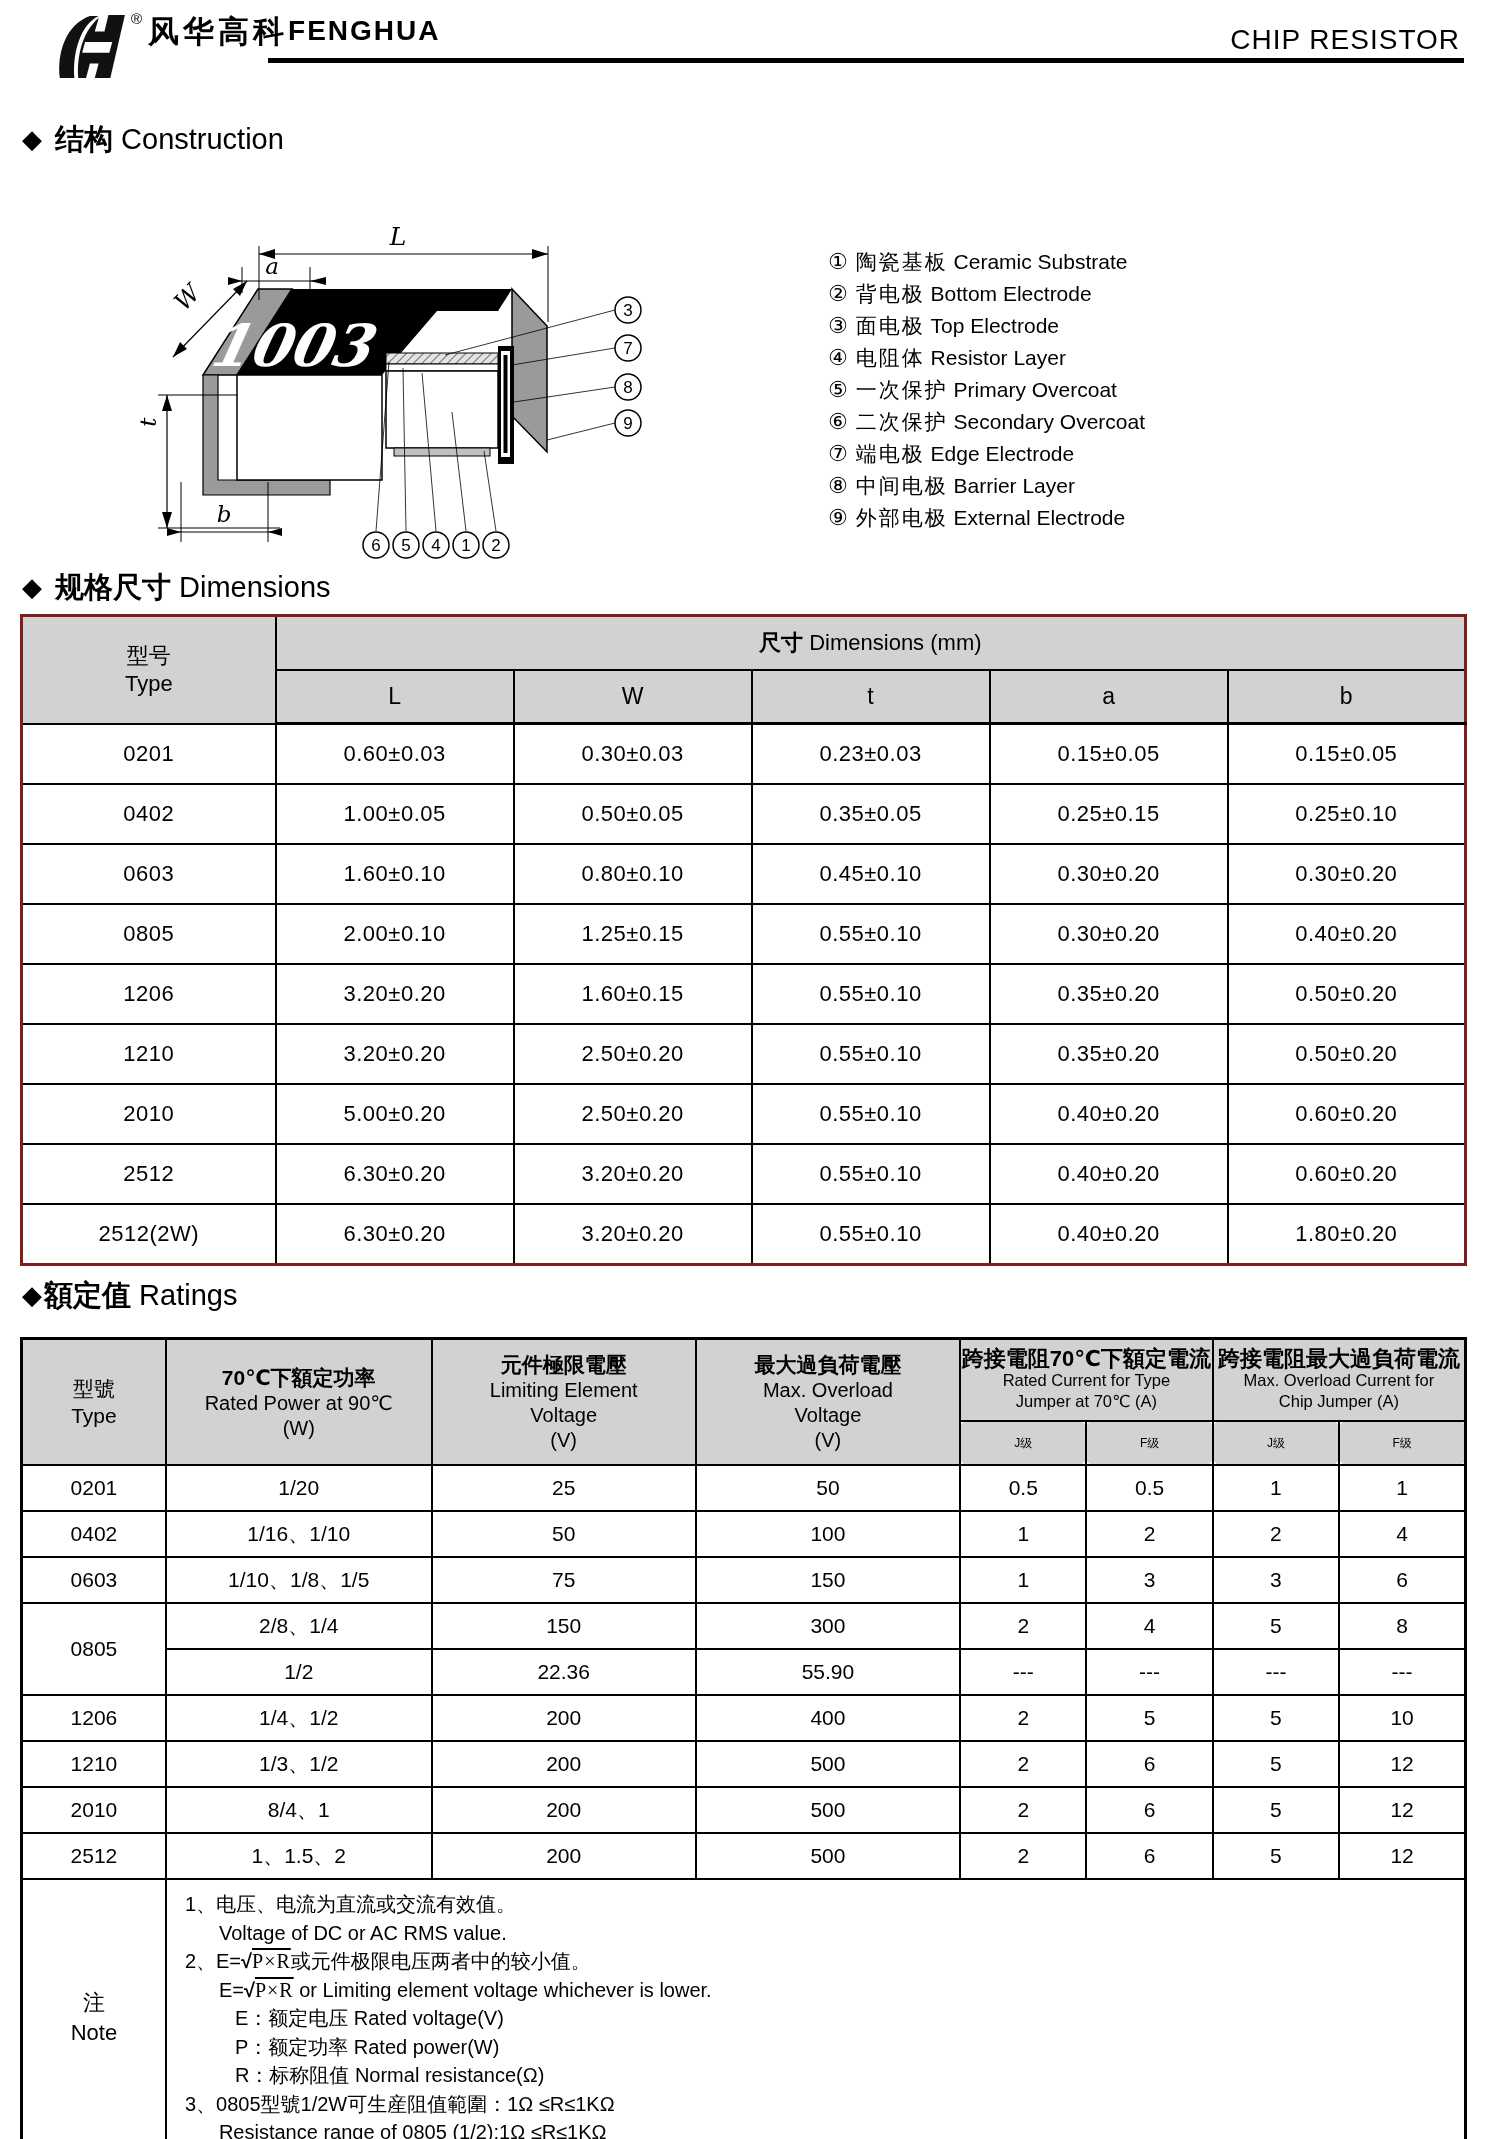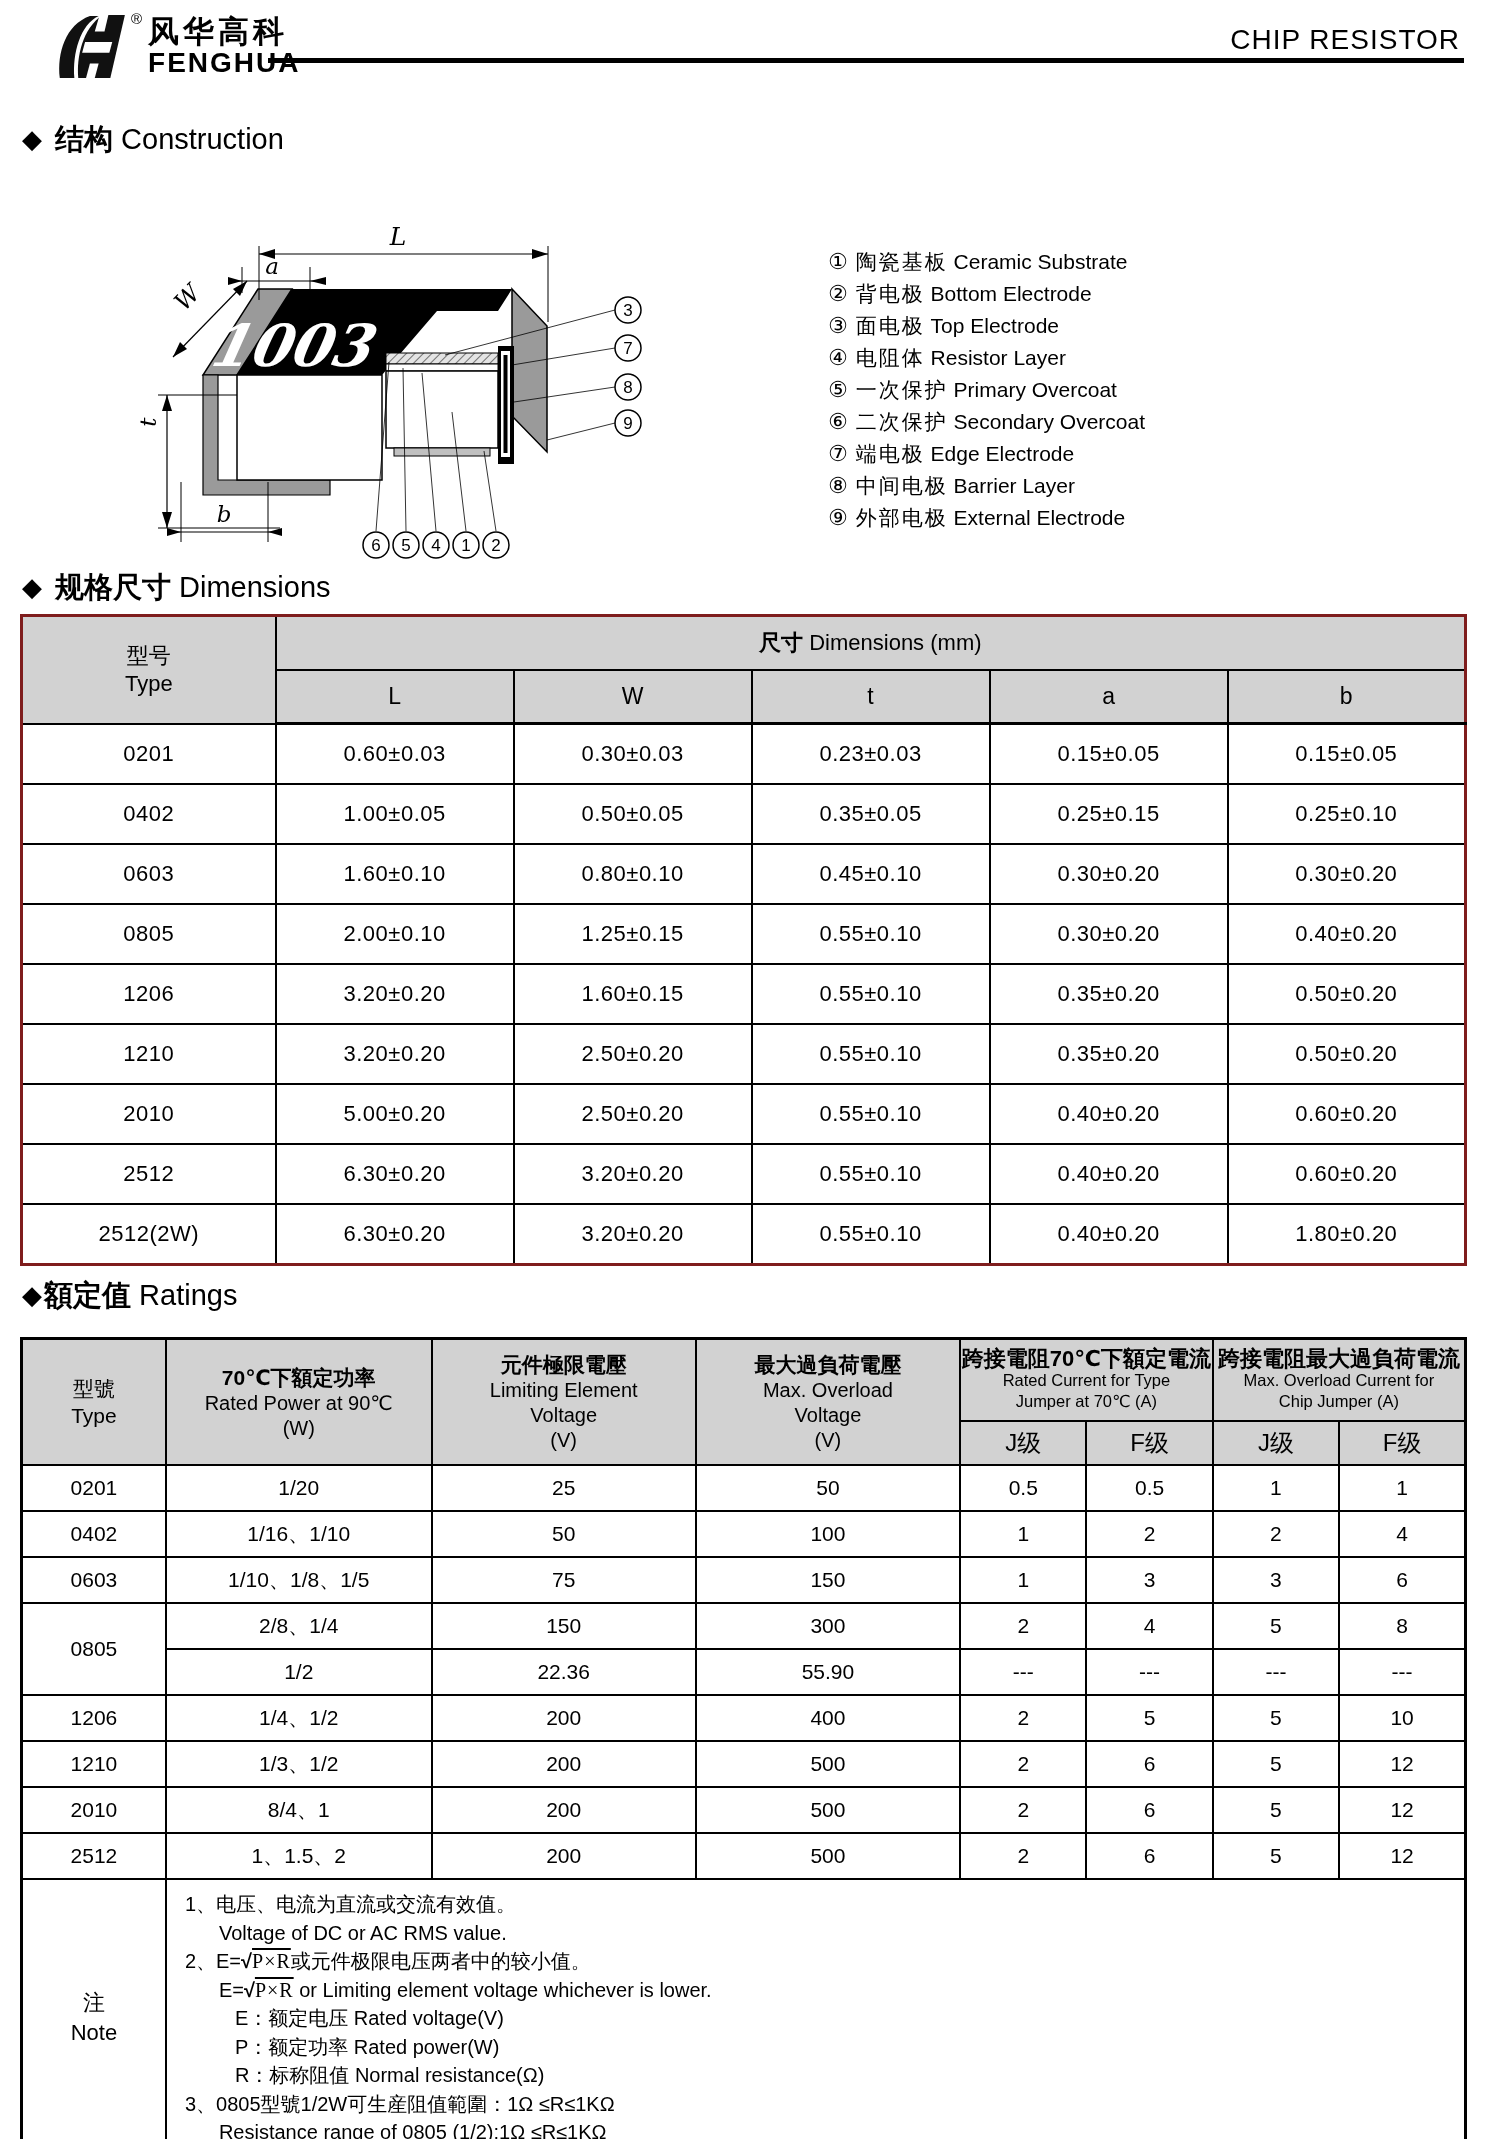--- a/index.html
+++ b/index.html
@@ -5,21 +5,21 @@
   html,body { margin:0; padding:0; background:#888; }
   .page {
     position:relative; width:1486px; height:2139px; background:#fff;
     font-family:"Liberation Sans","DejaVu Sans",sans-serif; color:#000;
     margin:0 auto; overflow:hidden;
   }
   
   .logo { position:absolute; left:45px; top:12px; display:flex; align-items:flex-start; }
   .logo-mark { width:84px; height:68px; }
   .logo-reg { font-size:15px; margin:-2px 6px 0 2px; }
-  .brand { display:flex; flex-direction:column; margin-top:4px; }
+  .brand { display:flex; margin-top:4px; }
   .brand-cn { font-size:31px; font-weight:bold; letter-spacing:4px; line-height:32px; }
   .brand-en { font-size:28px; font-weight:bold; letter-spacing:2px; line-height:30px; }
   .hrule { position:absolute; left:268px; top:58px; width:1196px; height:5px; background:#000; }
   .doc-title { position:absolute; right:26px; top:24px; font-size:28px; letter-spacing:1px; }
   
   .sec-head { position:absolute; left:22px; font-size:29px; white-space:nowrap; }
   .sec-head .bullet { font-size:26px; margin-right:13px; vertical-align:1px; }
   .sec-head .cn { font-weight:bold; }
   .sec-head.h-construction { top:120px; }
   .sec-head.h-dimensions  { top:568px; }
@@ -42,21 +42,21 @@
   .dimtab thead tr.r1 th { height:52px; font-size:22px; }
   .dimtab thead tr.r2 th { height:51px; font-size:23px; }
   .dimtab thead tr.r2 th { border-bottom:3px solid #000; }
   .dimtab th.typehead { font-size:22px; line-height:28px; }
   .dimtab tbody td { height:58px; font-size:22px; letter-spacing:0.5px; }
   .cnb { font-weight:bold; }
   .rattab { top:1337px; border:3px solid #000; }
   .rattab th,.rattab td { border:2px solid #000; }
   .rattab thead th { background:#d2d2d2; font-weight:normal; }
   .rattab thead tr.r1 th { height:80px; }
-  .rattab thead tr.r2 th { height:42px; font-size:24px; }
+  .rattab thead tr.r2 th { height:42px; font-size:12px;border-radius:8px; }
   .rattab .hl-cn  { display:block; font-size:21px; font-weight:bold; line-height:27px; }
   .rattab .hl-en  { display:block; font-size:20px; line-height:25px; }
   .rattab .hs-cn  { display:block; font-size:22px; font-weight:bold; line-height:22px; }
   .rattab .hs-en  { display:block; font-size:16.5px; line-height:21px; }
   .rattab .typehead { font-size:21px; line-height:27px; }
   .rattab tbody td { height:44px; font-size:21px; }
   .rattab td.note-label { height:250px; font-size:22px; line-height:30px; }
   .rattab td.note-body { text-align:left; vertical-align:middle; padding:10px 18px; }
   .note-line { font-size:20px; line-height:28.5px; white-space:nowrap; }
   .ind1 { padding-left:34px; }

